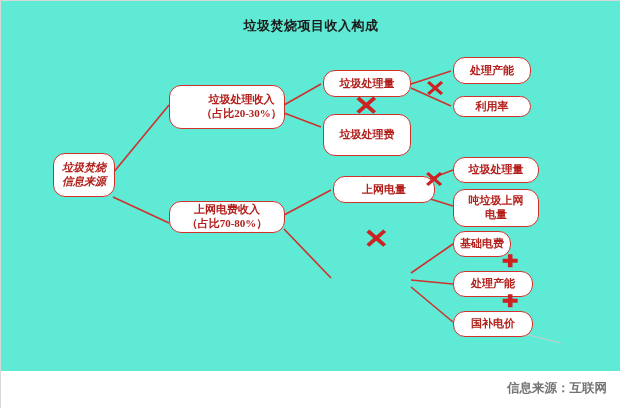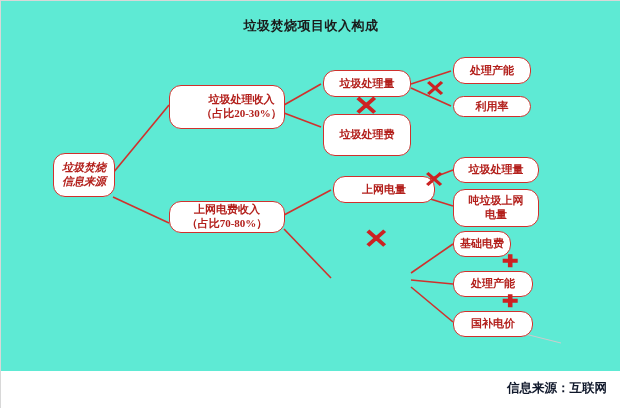--- a/index.html
+++ b/index.html
@@ -84,21 +84,21 @@
   }
   .xmark.small {
     font-size: 17px;
   }
   #source {
     position: absolute;
     right: 12px;
     bottom: 10px;
     font-size: 12.5px;
     font-weight: bold;
-    color: #0f172a;
+    color: #737373;
     font-family: Liberation Mono, monospace;
   }
   #footer-band {
     position: absolute;
     left: 0;
     top: 370px;
     width: 620px;
     height: 37px;
     background: #ffffff;
   }

